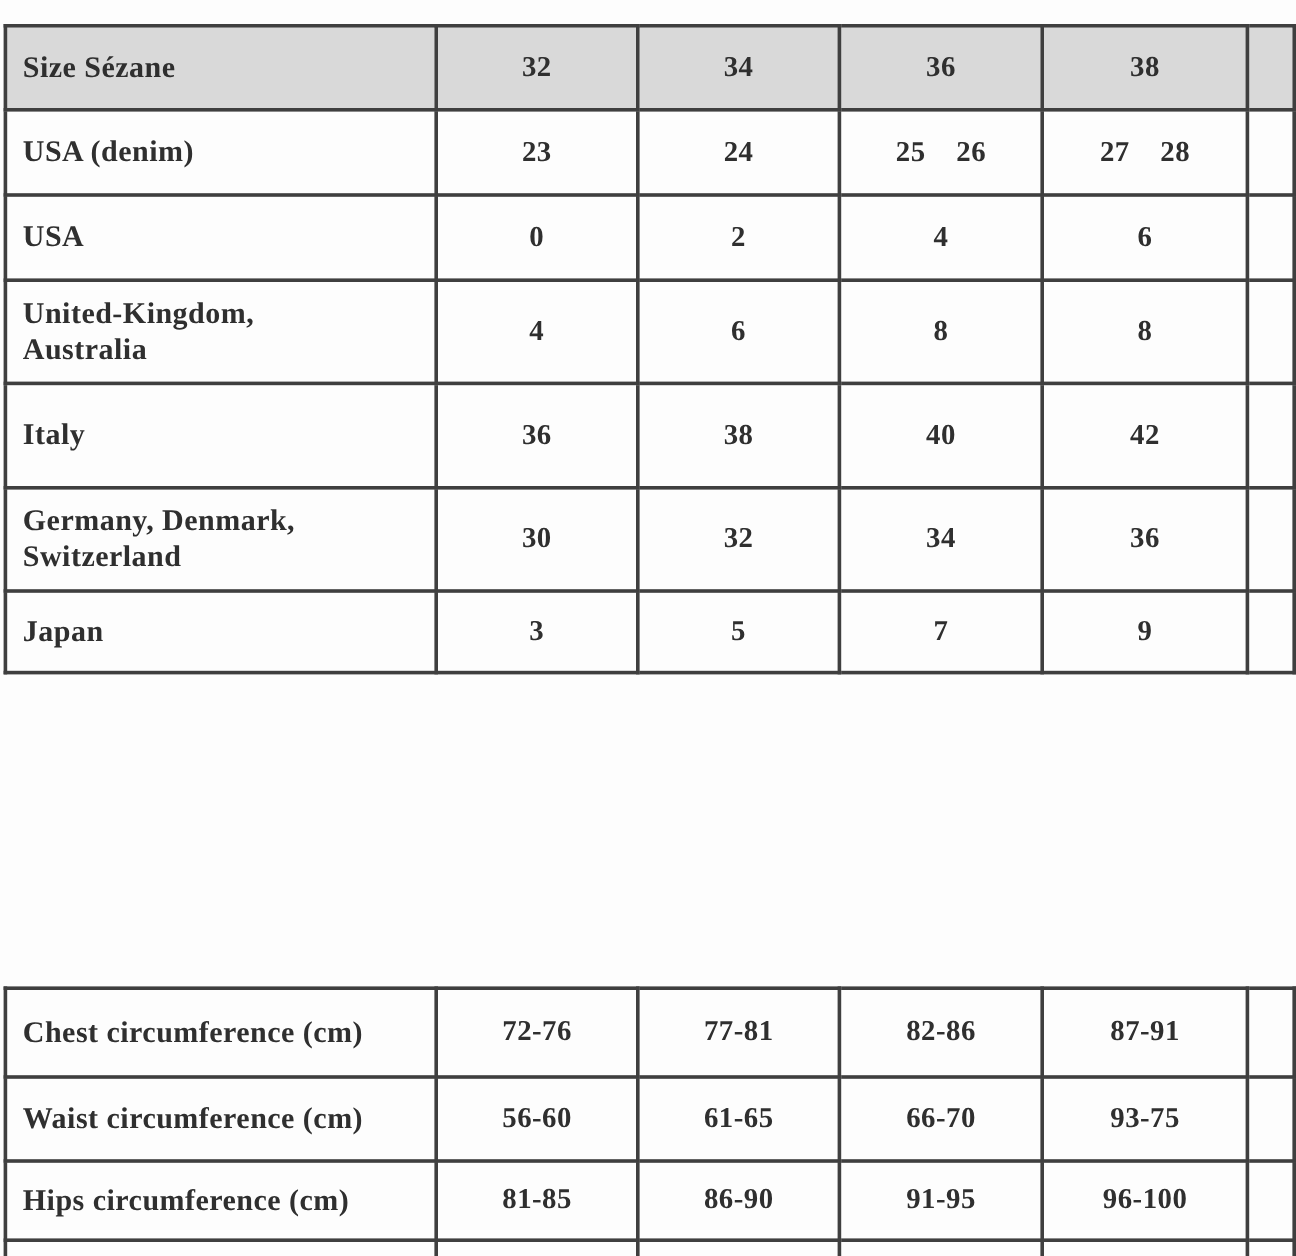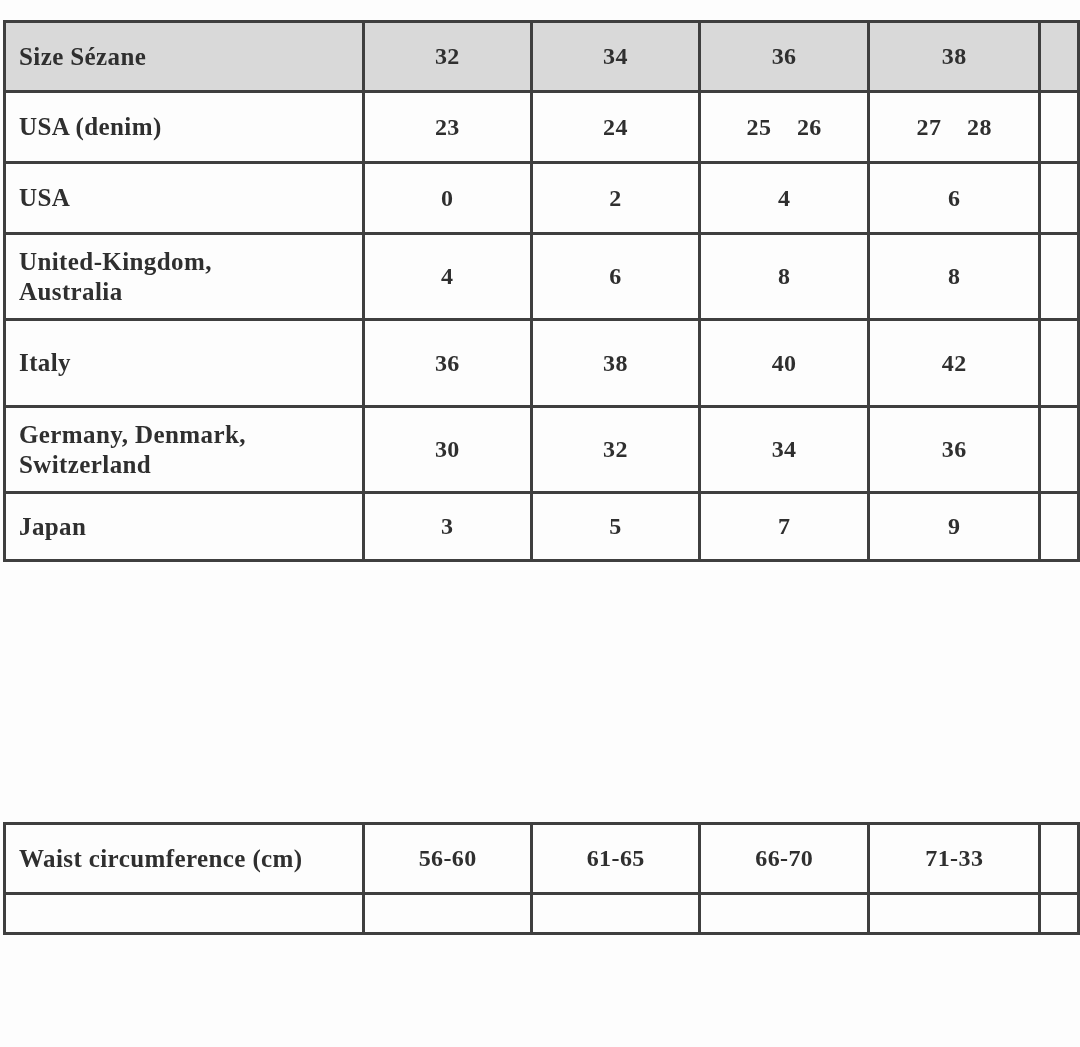--- a/index.html
+++ b/index.html
@@ -111,26 +111,42 @@
 <table class="tbl-meas">
   <colgroup>
     <col style="width:366px">
       <col style="width:173px">
       <col style="width:173px">
     <col style="width:174px">
       <col style="width:176px">
       <col style="width:40px">
   </colgroup>
   <tbody>
+      <tr class="h74">
+    <td class="lbl">Chest circumference (cm)</td>
+    <td class="val">72-76</td>
+    <td class="val">77-81</td>
+    <td class="val">82-86</td>
+    <td class="val">87-91</td>
+    <td class="val"></td>
+  </tr>
   <tr class="h70">
     <td class="lbl">Waist circumference (cm)</td>
     <td class="val">56-60</td>
     <td class="val">61-65</td>
     <td class="val">66-70</td>
-    <td class="val">71-33</td>
+    <td class="val">93-75</td>
+    <td class="val"></td>
+  </tr>
+  <tr class="h66">
+    <td class="lbl">Hips circumference (cm)</td>
+    <td class="val">81-85</td>
+    <td class="val">86-90</td>
+    <td class="val">91-95</td>
+    <td class="val">96-100</td>
     <td class="val"></td>
   </tr>
   <tr class="h40">
     <td class="lbl"></td>
     <td class="val"></td>
     <td class="val"></td>
     <td class="val"></td>
     <td class="val"></td>
     <td class="val"></td>
   </tr>

